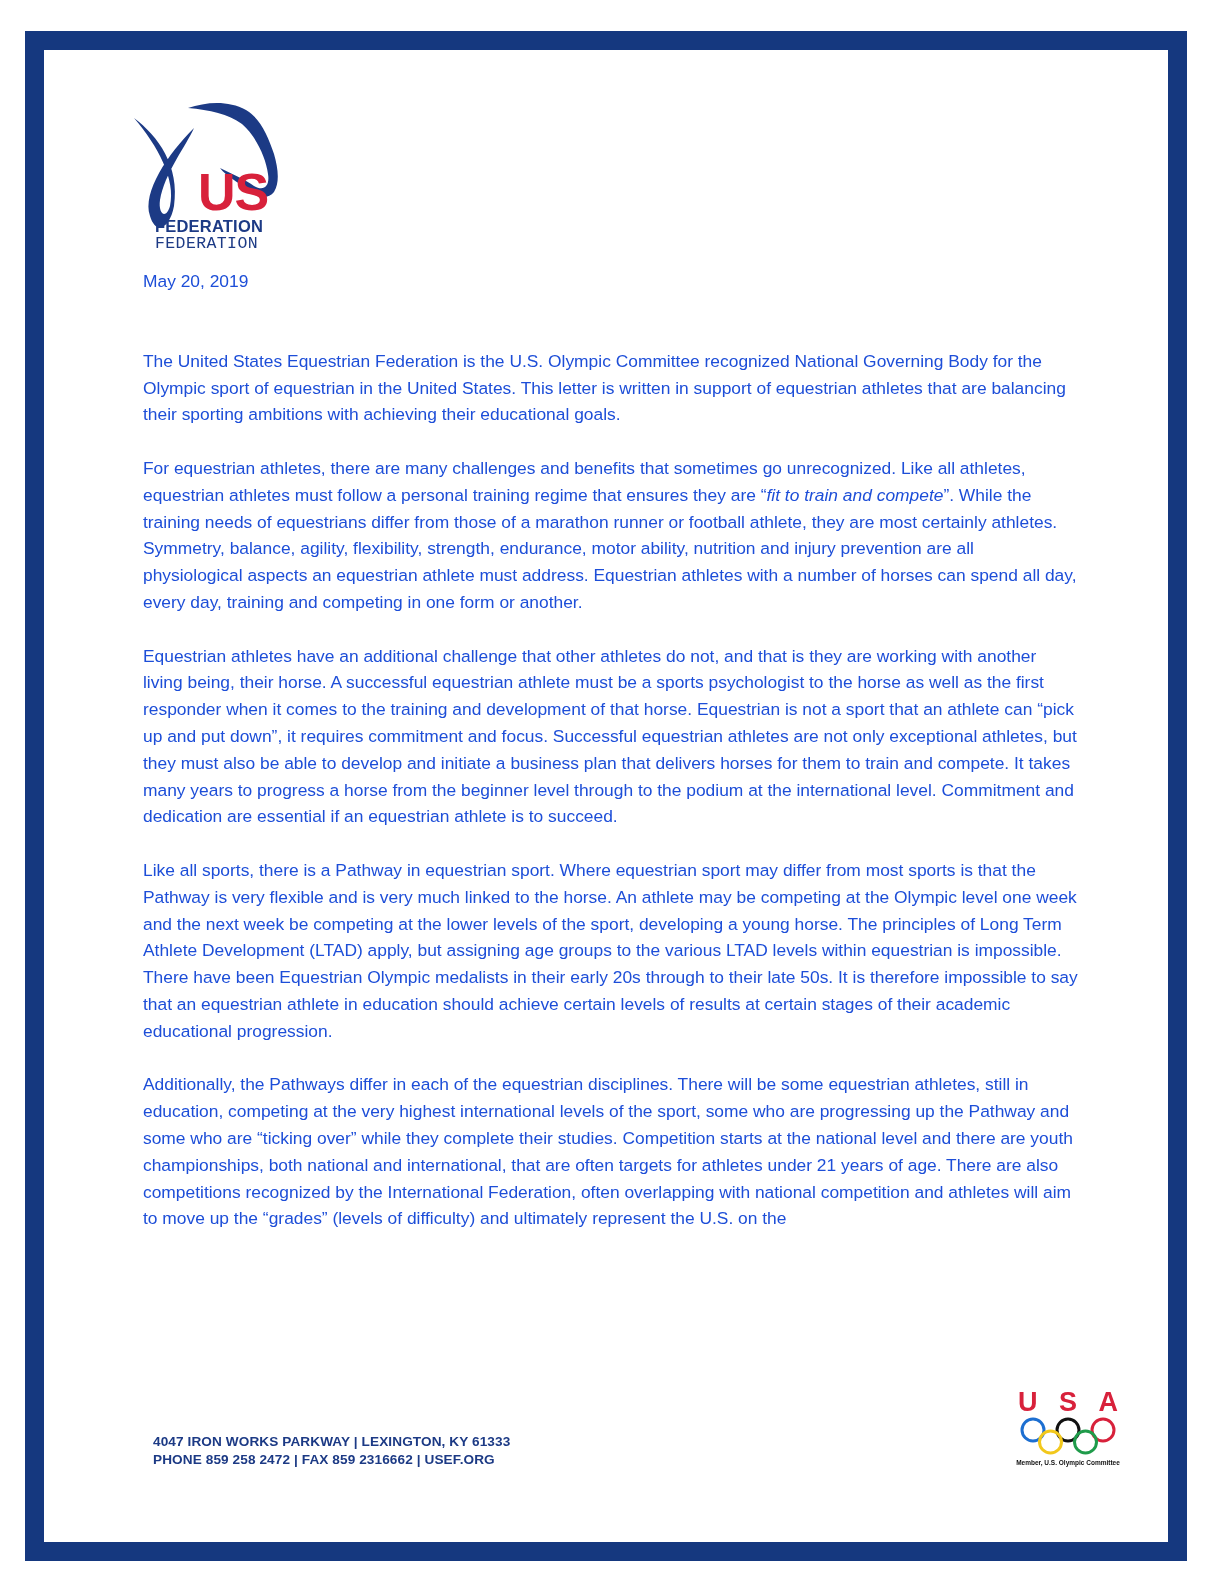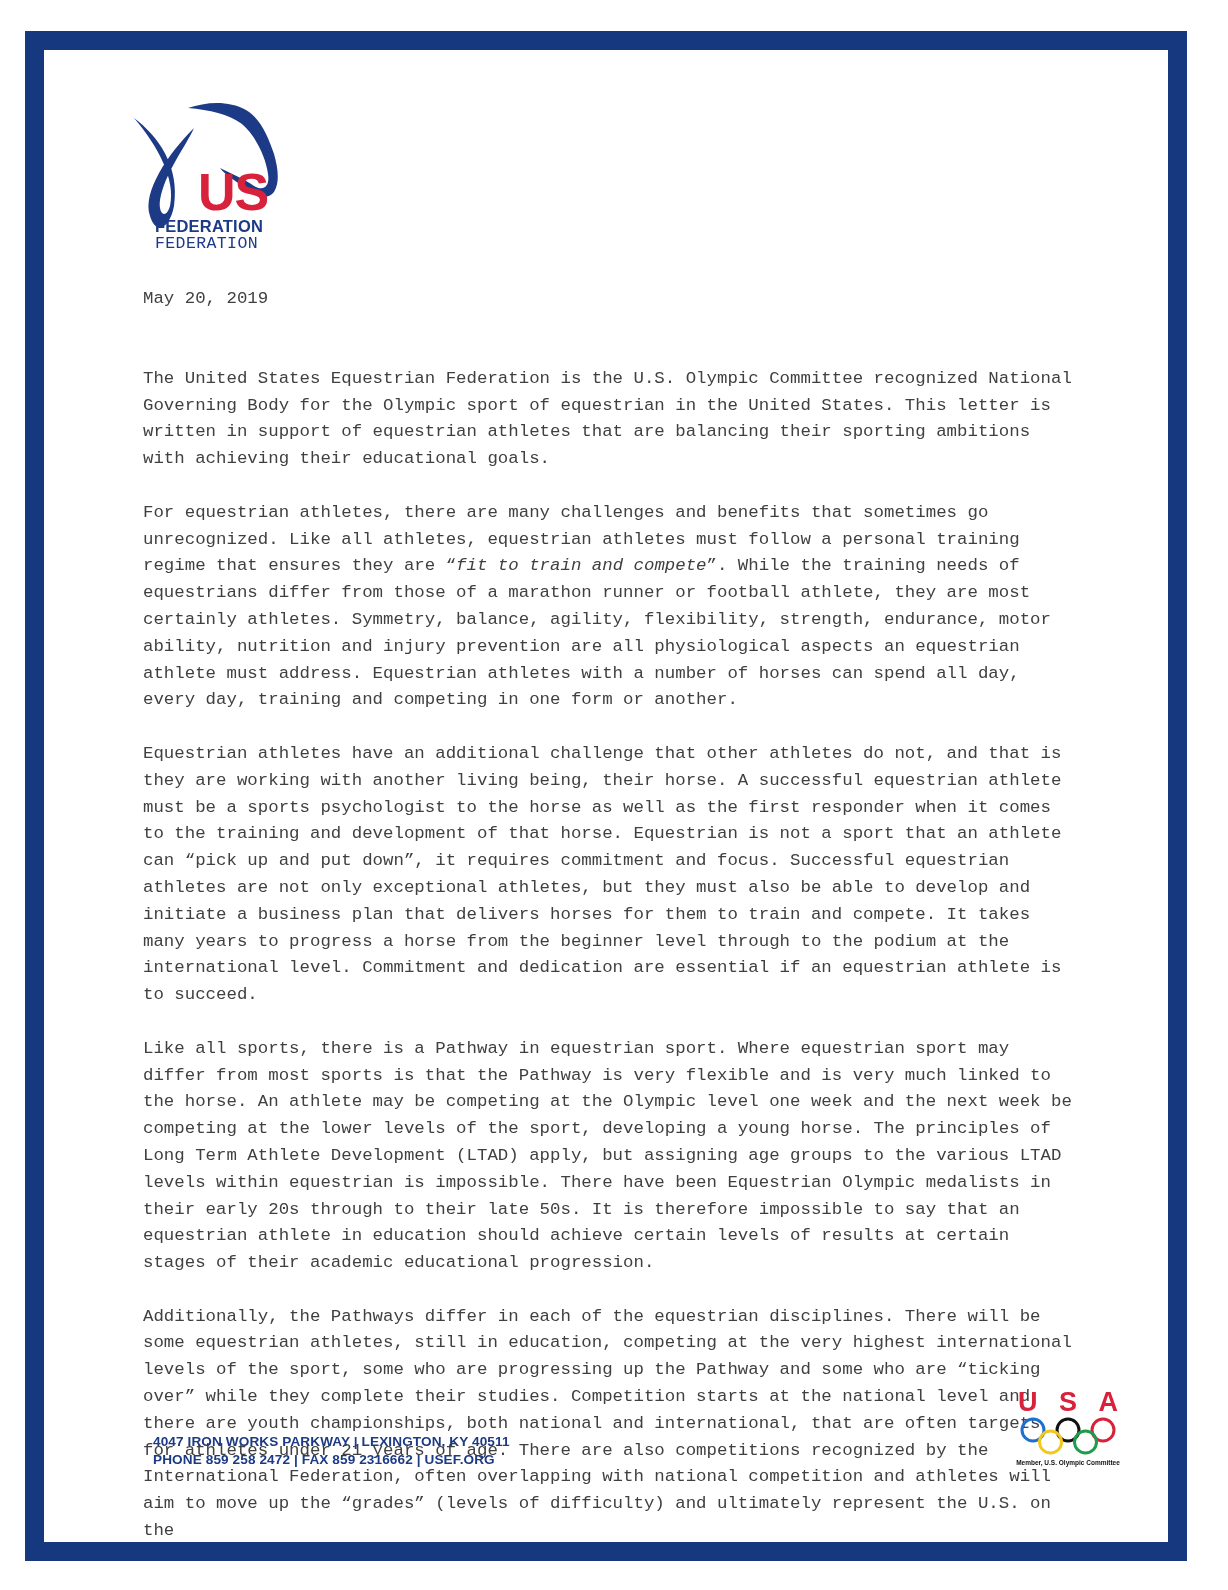--- a/index.html
+++ b/index.html
@@ -16,22 +16,22 @@
   }
   .logo-eq {
     position: absolute; left: 27px; top: 122px; font-family: "Liberation Sans", sans-serif;
     font-weight: bold; font-size: 16.5px; line-height: 17px; color: #1c3a85; letter-spacing: 0.2px;
   }
   .logo-fed {
     position: absolute; left: 27px; top: 139px; font-family: Liberation Mono, monospace;
     font-weight: normal; font-size: 16.5px; line-height: 17px; color: #1c3a85; letter-spacing: 0.4px;
   }
   .letter {
-    position: absolute; left: 143px; top: 286px; width: 935px;
-    font-family: Liberation Mono, monospace; font-size: 17.4px; line-height: 26.8px; color: #404040;
+    position: absolute; left: 143px; top: 268px; width: 935px;
+    font-family: Liberation Sans, sans-serif; font-size: 17.4px; line-height: 26.8px; color: #1d4ed8;
   }
   .letter p { margin: 0; }
   .date { margin-bottom: 53px !important; }
   .salutation { margin-bottom: 27px !important; }
   .para { margin-bottom: 26.8px !important; }
   .footer-address {
     position: absolute; left: 153px; top: 1433px; font-family: "Liberation Sans", sans-serif;
     font-weight: bold; font-size: 13.6px; line-height: 18px; color: #1c3a85; letter-spacing: 0.1px;
   }
   .usoc { position: absolute; left: 1008px; top: 1388px; width: 120px; height: 88px; }
@@ -64,21 +64,21 @@
 <div class="letter">
   <p class="date">May 20, 2019</p>
   <p class="para">The United States Equestrian Federation is the U.S. Olympic Committee recognized National Governing Body for the Olympic sport of equestrian in the United States. This letter is written in support of equestrian athletes that are balancing their sporting ambitions with achieving their educational goals.</p>
   <p class="para"><span>For equestrian athletes, there are many challenges and benefits that sometimes go unrecognized.  Like all athletes, equestrian athletes must follow a personal training regime that ensures they are “</span><em>fit to train and compete</em><span>”.  While the training needs of equestrians differ from those of a marathon runner or football athlete, they are most certainly athletes.  Symmetry, balance, agility, flexibility, strength, endurance, motor ability, nutrition and injury prevention are all physiological aspects an equestrian athlete must address.  Equestrian athletes with a number of horses can spend all day, every day, training and competing in one form or another.</span></p>
   <p class="para">Equestrian athletes have an additional challenge that other athletes do not, and that is they are working with another living being, their horse.  A successful equestrian athlete must be a sports psychologist to the horse as well as the first responder when it comes to the training and development of that horse.  Equestrian is not a sport that an athlete can “pick up and put down”, it requires commitment and focus.  Successful equestrian athletes are not only exceptional athletes, but they must also be able to develop and initiate a business plan that delivers horses for them to train and compete.  It takes many years to progress a horse from the beginner level through to the podium at the international level. Commitment and dedication are essential if an equestrian athlete is to succeed.</p>
   <p class="para">Like all sports, there is a Pathway in equestrian sport.  Where equestrian sport may differ from most sports is that the Pathway is very flexible and is very much linked to the horse.  An athlete may be competing at the Olympic level one week and the next week be competing at the lower levels of the sport, developing a young horse.  The principles of Long Term Athlete Development (LTAD) apply, but assigning age groups to the various LTAD levels within equestrian is impossible.  There have been Equestrian Olympic medalists in their early 20s through to their late 50s.  It is therefore impossible to say that an equestrian athlete in education should achieve certain levels of results at certain stages of their academic educational progression.</p>
   <p class="para">Additionally, the Pathways differ in each of the equestrian disciplines.  There will be some equestrian athletes, still in education, competing at the very highest international levels of the sport, some who are progressing up the Pathway and some who are “ticking over” while they complete their studies.  Competition starts at the national level and there are youth championships, both national and international, that are often targets for athletes under 21 years of age.  There are also competitions recognized by the International Federation, often overlapping with national competition and athletes will aim to move up the “grades” (levels of difficulty) and ultimately represent the U.S. on the</p>
 </div>
 
 <div class="footer-address">
-  <div>4047 IRON WORKS PARKWAY | LEXINGTON, KY 40511</div>
+  <div>4047 IRON WORKS PARKWAY | LEXINGTON, KY 61333</div>
   <div>PHONE 859 258 2472 | FAX 859 2316662 | USEF.ORG</div>
 </div>
 
 <div class="usoc">
   <div class="usoc-letters">
     <span>U</span>
     <span>S</span>
     <span>A</span>
   </div>
   <svg width="114" height="42" viewBox="0 0 114 42">

